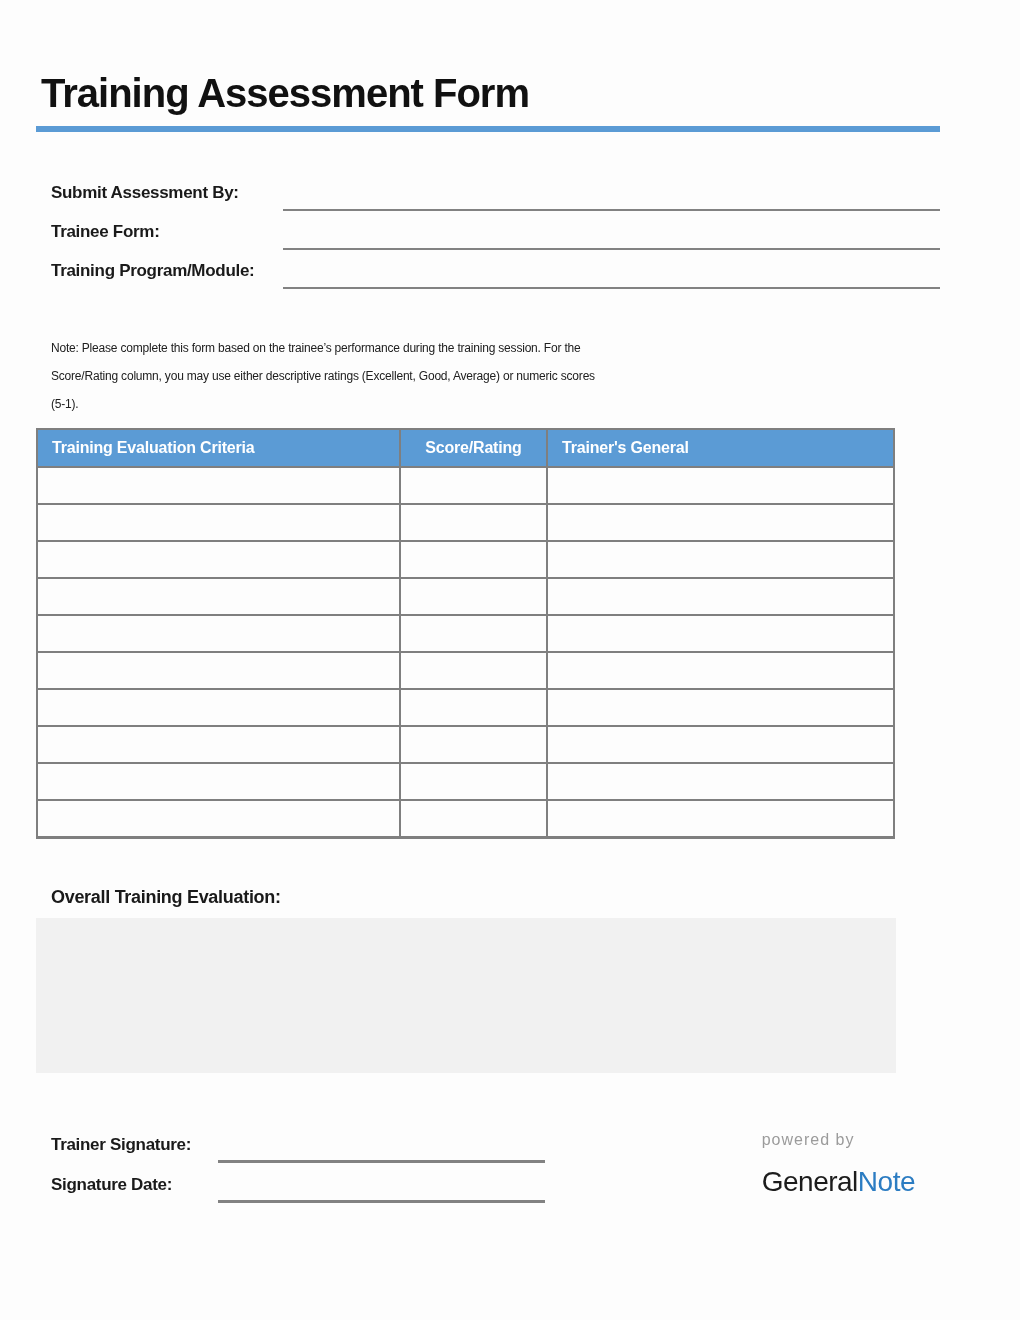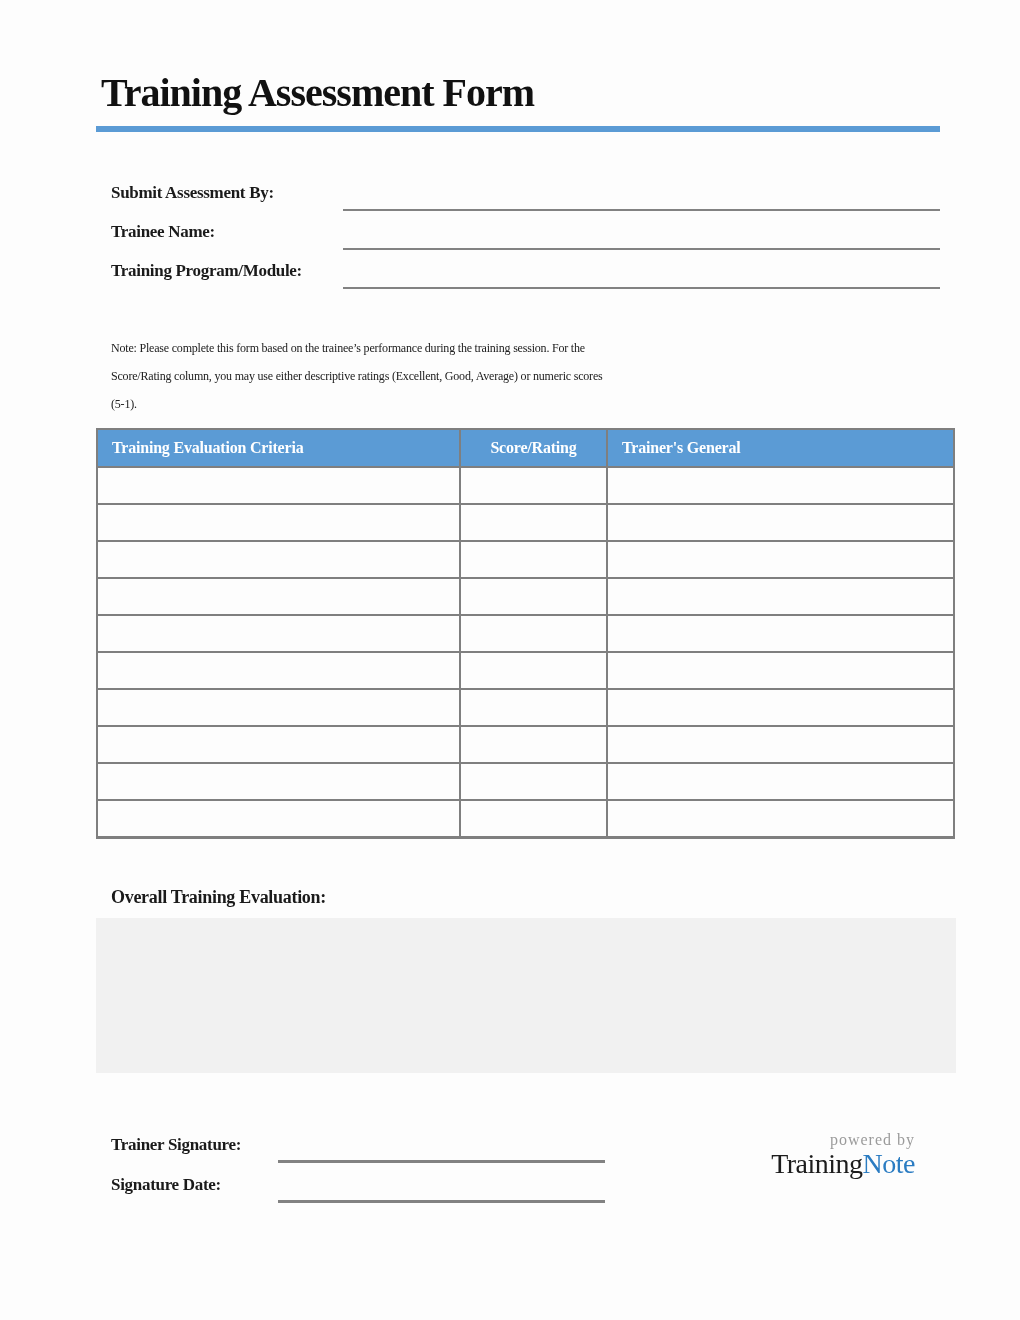--- a/index.html
+++ b/index.html
@@ -8,22 +8,21 @@
 
   .page {
     position: relative;
     width: 1020px;
     height: 1320px;
     margin: 0 auto;
     background: #fdfdfd;
     overflow: hidden;
   }
   .content {
-    padding: 70px 80px 0 96px;
-    font-family: Liberation Serif, serif;
+    padding: 70px 80px 0 36px;
   }
 
   
   .doc-title {
     font-size: 40px;
     font-weight: bold;
     letter-spacing: -1px;
     color: #111111;
     padding-left: 5px;
     line-height: 1.15;
@@ -145,22 +144,22 @@
   .brand {
     margin-left: auto;
     margin-right: 25px;
     margin-top: 8px;
     text-align: center;
   }
   .powered-by {
     font-size: 16px;
     color: #9b9b9b;
     letter-spacing: 1px;
-    margin-bottom: 0;
-    text-align: right;
+    margin-bottom: 18px;
+    text-align: left;
   }
   .brand-name {
     font-size: 28px;
     letter-spacing: -0.5px;
     line-height: 1.1;
   }
   .brand-first { color: #1c1c1c; }
   .brand-second { color: #2b7cc2; }
 </style>
 </head>
@@ -171,21 +170,21 @@
 
     <h1 class="doc-title">Training Assessment Form</h1>
     <div class="title-rule"></div>
 
     <div class="fields">
       <div class="field-row">
         <div class="field-label">Submit Assessment By:</div>
         <div class="field-line"></div>
       </div>
       <div class="field-row">
-        <div class="field-label">Trainee Name:</div>
+        <div class="field-label">Trainee Form:</div>
         <div class="field-line"></div>
       </div>
       <div class="field-row">
         <div class="field-label">Training Program/Module:</div>
         <div class="field-line"></div>
       </div>
     </div>
 
     <div class="note">
       <div>Note: Please complete this form based on the trainee’s performance during the training session. For the</div>
@@ -269,18 +268,18 @@
           <div class="sig-label">Trainer Signature:</div>
           <div class="sig-line"></div>
         </div>
         <div class="sig-row">
           <div class="sig-label">Signature Date:</div>
           <div class="sig-line"></div>
         </div>
       </div>
       <div class="brand">
         <div class="powered-by">powered by</div>
-        <div class="brand-name"><span class="brand-first">Training</span><span class="brand-second">Note</span></div>
+        <div class="brand-name"><span class="brand-first">General</span><span class="brand-second">Note</span></div>
       </div>
     </div>
 
   </div>
 </div>
 
 </body></html>

